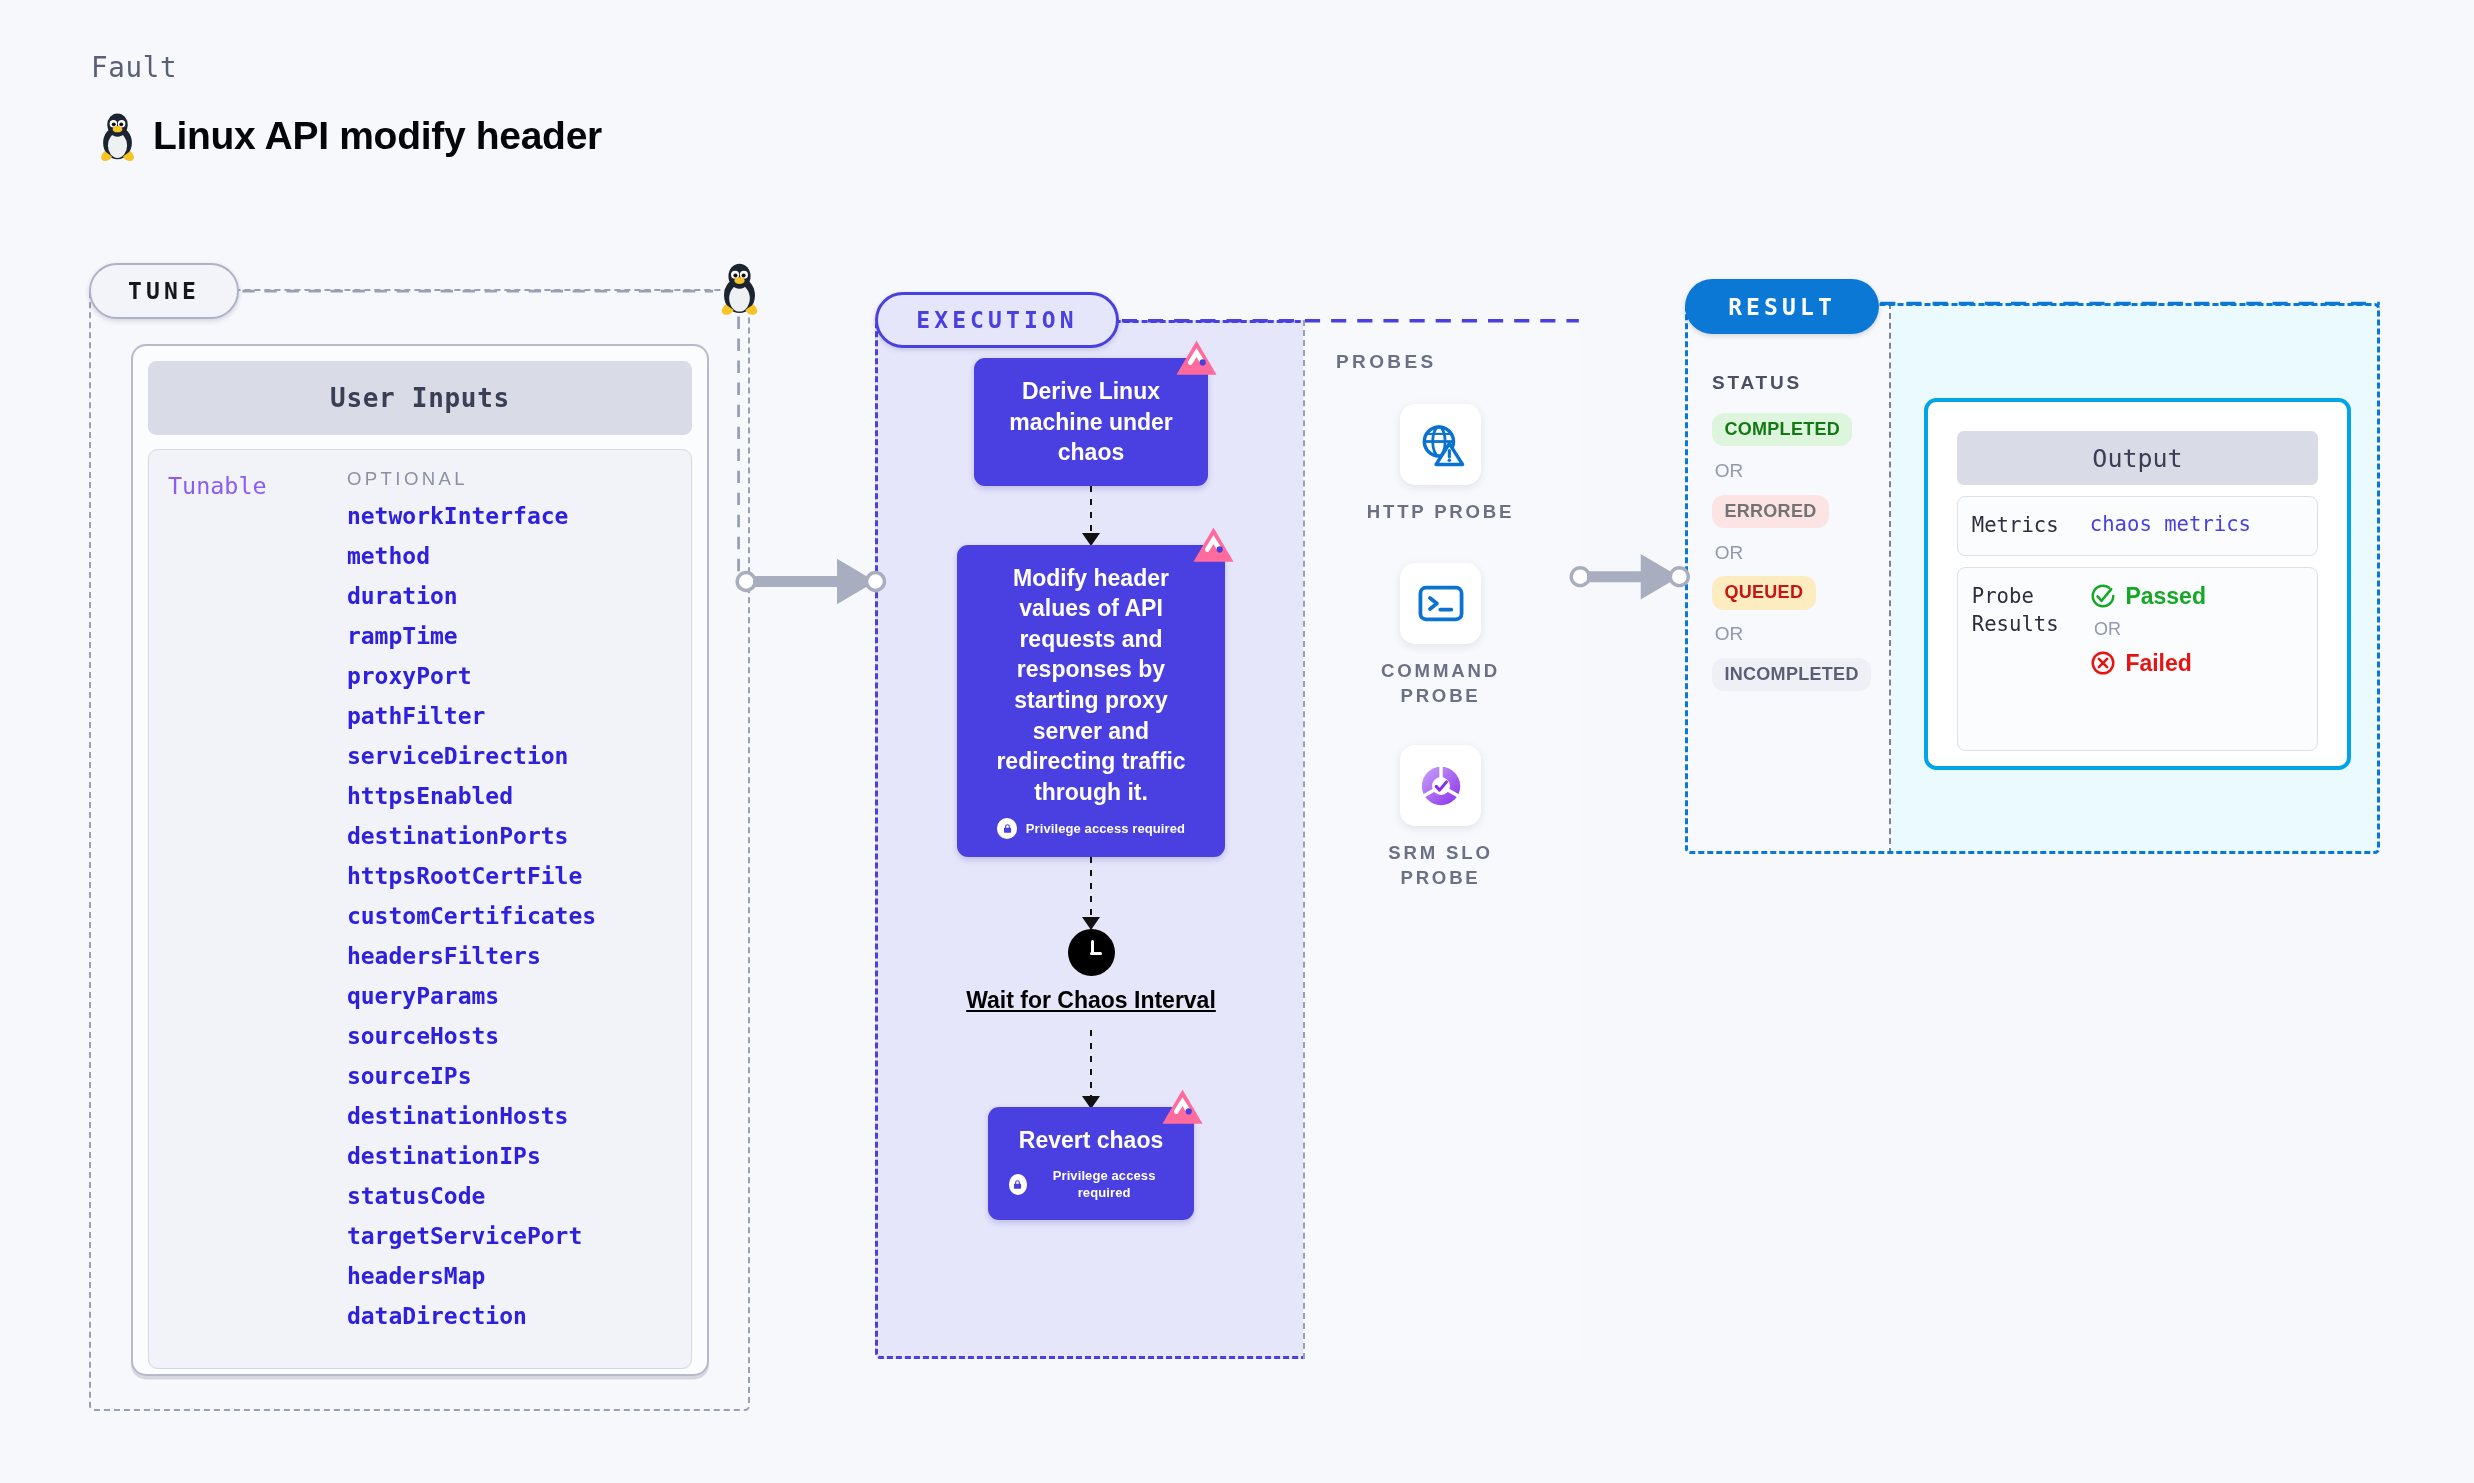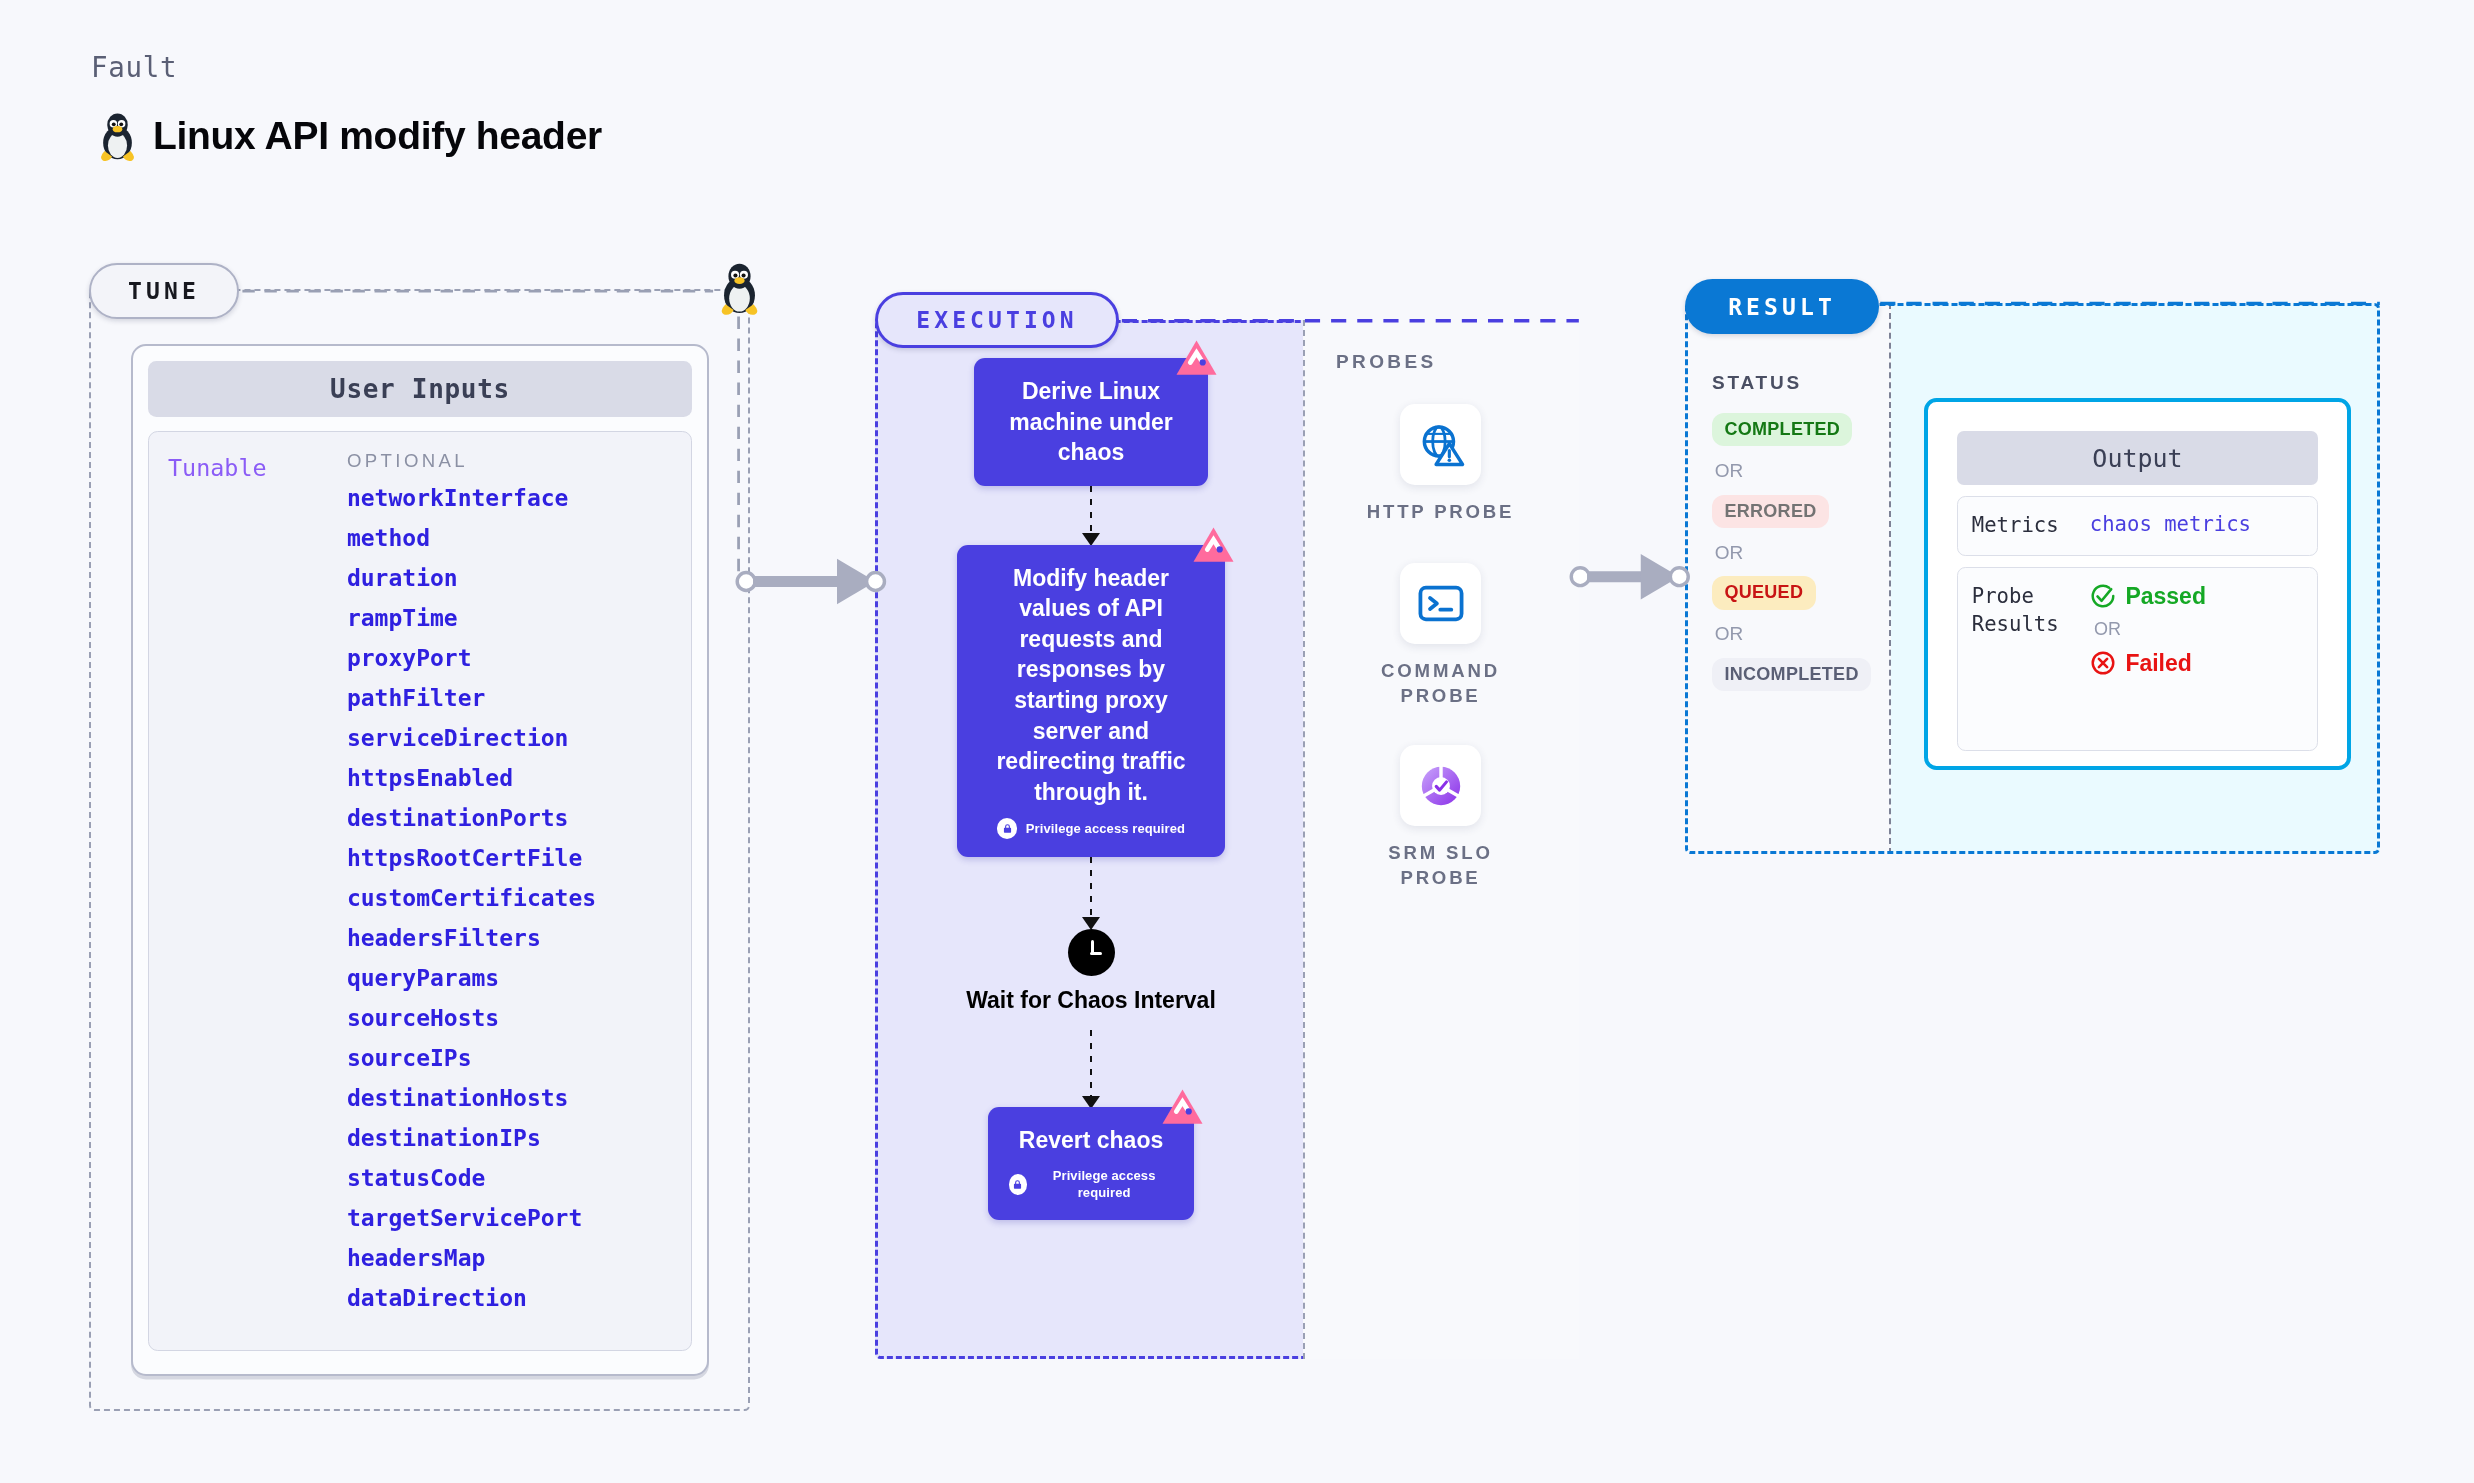--- a/index.html
+++ b/index.html
@@ -85,21 +85,21 @@
   }
 
   
   .tune-card {
     position: absolute; left: 131px; top: 344px; width: 578px; height: 1032px;
     background: #fbfcfe; border: 2.8px solid #b6bacc; border-radius: 15px;
     box-shadow: 0 3.4px 0 rgba(150,155,175,.35);
     padding: 15px;
   }
   .userinputs-head {
-    height: 56px; background: #d9dbe7; border-radius: 8.3px;
+    height: 74px; background: #d9dbe7; border-radius: 8.3px;
     display: flex; align-items: center; justify-content: center;
     font-family: "DejaVu Sans Mono", monospace;
     font-size: 26px; font-weight: bold; color: #3a3f55; letter-spacing: 0.7px;
   }
   .tunable-box {
     margin-top: 13.8px; background: #f2f3f9;
     border: 1.4px solid #d3d6e3; border-radius: 9.6px;
     padding: 18px 19px 23.4px 19px;
     display: flex; gap: 6.9px;
   }
@@ -149,21 +149,21 @@
     border-left: 9px solid transparent; border-right: 9px solid transparent;
     border-top: 13px solid #111;
   }
   .wait-block { text-align: center; }
   .clock {
     width: 47px; height: 47px; border-radius: 50%; background: #000;
     margin: 0 auto 9.6px auto; position: relative;
   }
   .clock::before { content:""; position:absolute; left:49%; top:11px; width:3.4px; height:13.8px; background:#fff; border-radius:2.1px; }
   .clock::after  { content:""; position:absolute; left:48%; top:23px; width:11.7px; height:3.4px; background:#fff; border-radius:2.1px; transform-origin: 0 50%; }
-  .wait-text { font-size: 23px; font-weight: bold; color:#000; line-height: 1.3; }
+  .wait-text { font-size: 23px; font-weight: bold; color:#000; line-height: 1.3; text-decoration: underline; }
 
   
   .probes-title {
     position: absolute; left: 1336px; top: 351px;
     font-size: 19px; letter-spacing: 3.4px; color: #6b7085; font-weight: bold;
   }
   .probe { position: absolute; width: 179px; text-align: center; }
   .probe-tile {
     width: 81px; height: 81px; margin: 0 auto 13.8px auto;
     background: #fff; border-radius: 15px;

